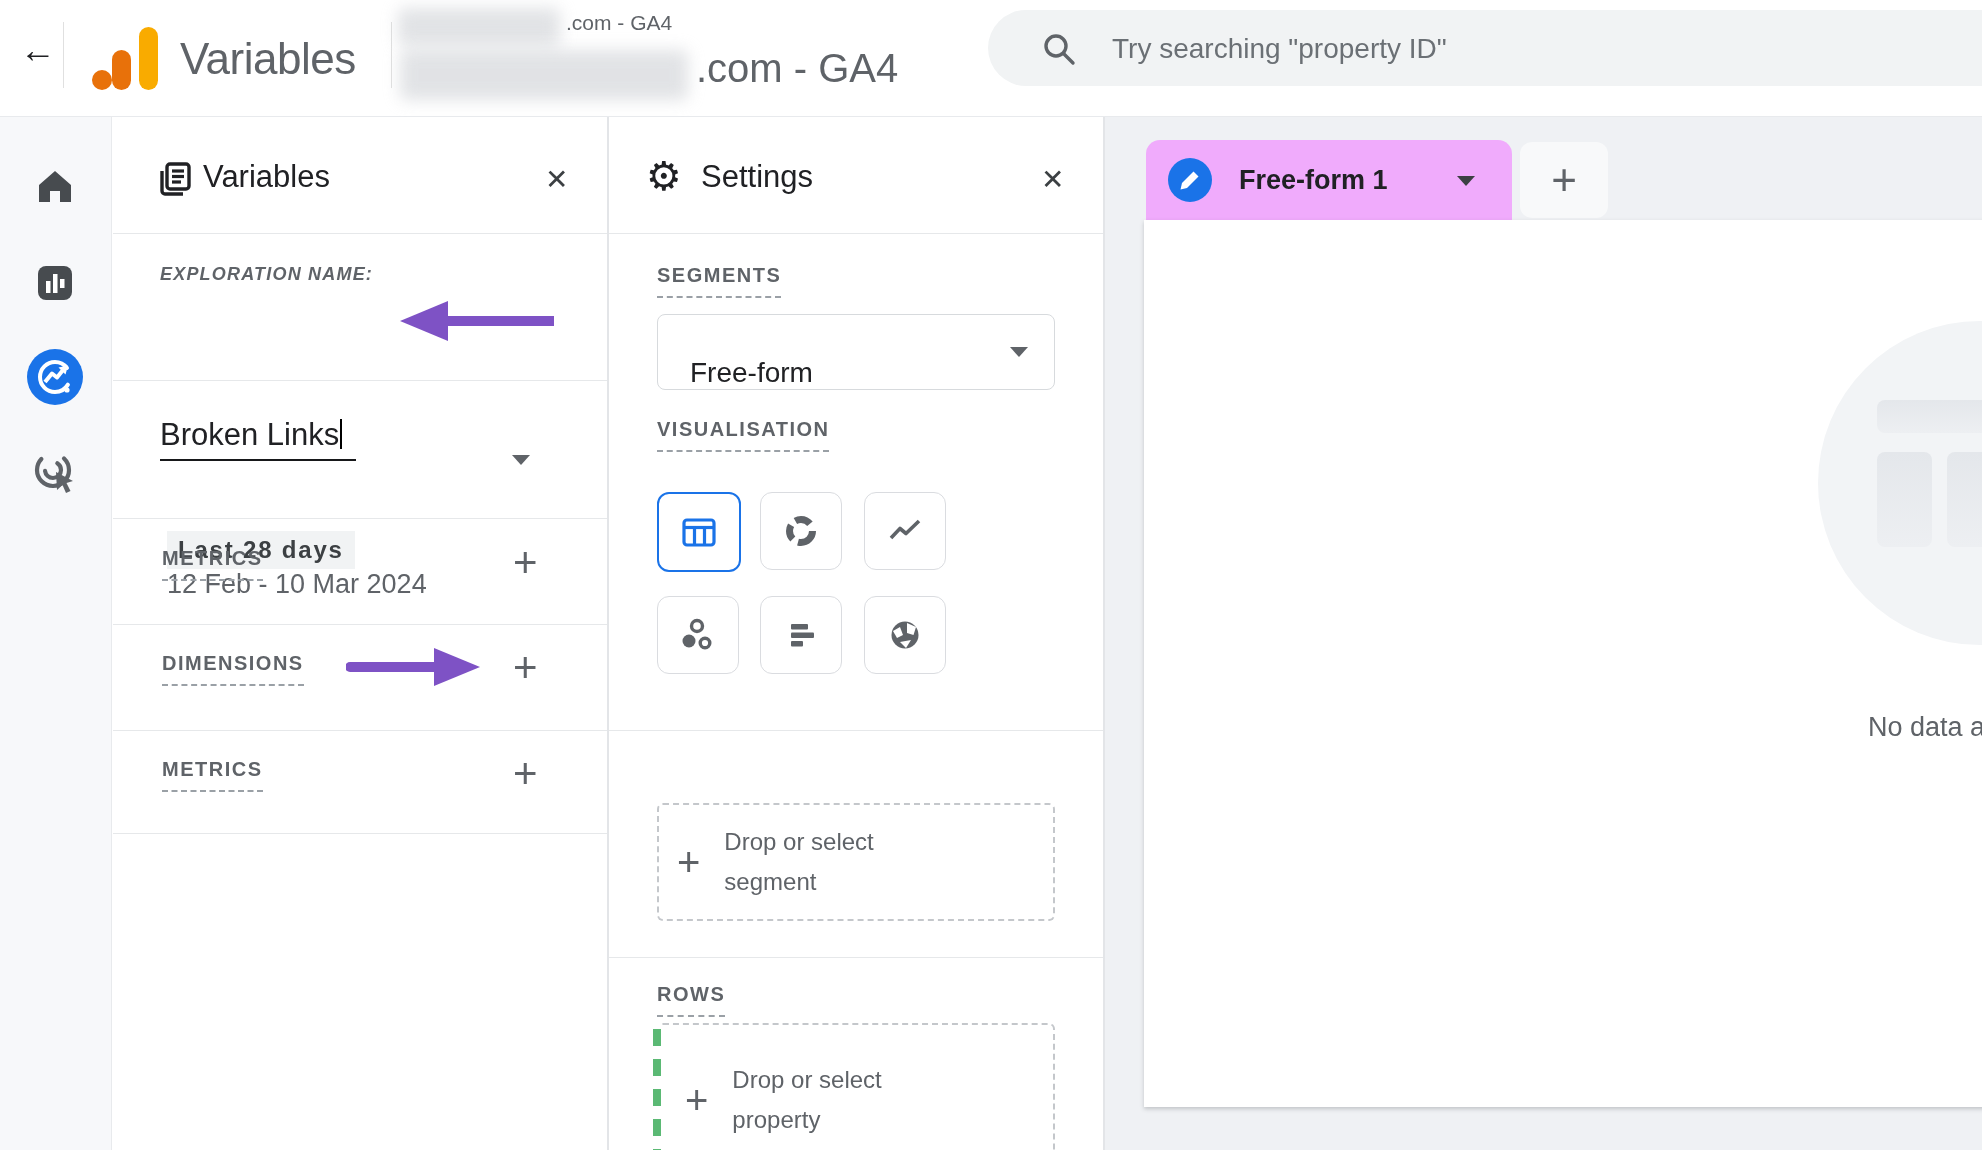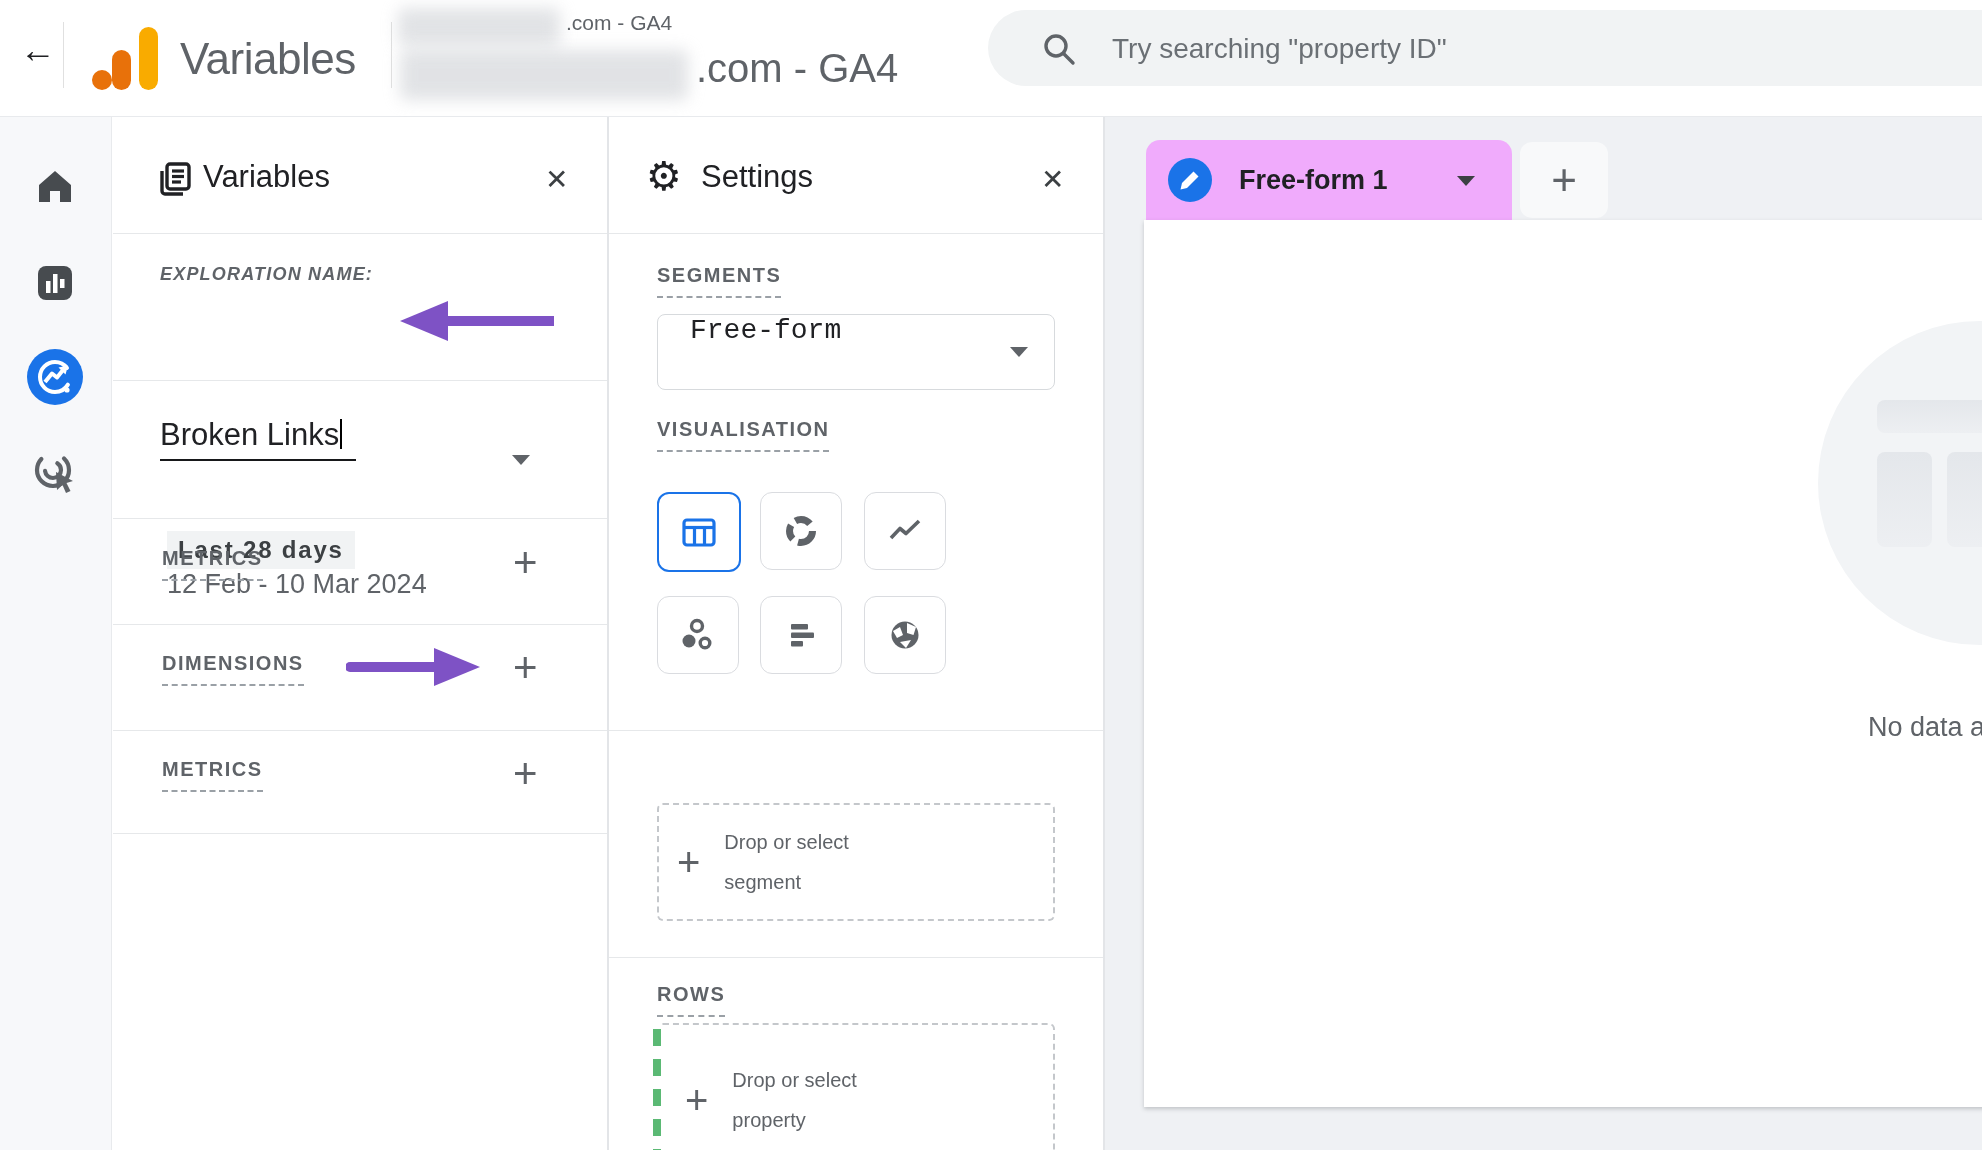--- a/index.html
+++ b/index.html
@@ -46,30 +46,30 @@
   .name-text{font-size:31px;color:#202124;}
   .cursor-bar{display:inline-block;width:2px;height:30px;background:#000;vertical-align:-4px;margin-left:1px;}
 
   .date-chip{left:54px;top:414px;background:#f1f3f4;padding:5px 11px;font-size:24px;font-weight:bold;
              letter-spacing:1.8px;color:#3c4043;}
   .date-range{left:54px;top:452px;font-size:27px;color:#5f6368;}
   .caret{width:0;height:0;border-left:9px solid transparent;border-right:9px solid transparent;
          border-top:10px solid #5f6368;}
 
   .select-box{left:48px;top:197px;width:396px;height:74px;border:1px solid #d7dadd;border-radius:8px;
-              display:flex;align-items:flex-start;cursor:pointer;font-family:Liberation Mono, monospace;}
+              display:flex;align-items:flex-end;cursor:pointer;}
   .select-text{margin-left:32px;font-size:28px;color:#202124;}
 
   .viz-btn{width:80px;height:76px;border:1px solid #dadce0;border-radius:12px;background:#fff;
            display:flex;align-items:center;justify-content:center;cursor:pointer;}
   .viz-btn.sel{border:2px solid #1a73e8;}
 
   .dropzone{width:394px;border:2px dashed #c4c7cb;border-radius:6px;display:flex;align-items:center;cursor:pointer;}
   .dz-plus{font-size:40px;color:#5f6368;margin:0 24px 0 18px;font-weight:normal;}
-  .dz-text{font-size:20px;color:#5f6368;line-height:40px;}
+  .dz-text{font-size:24px;color:#5f6368;line-height:40px;}
   .green-strip{left:-6px;top:4px;width:8px;height:140px;
      background:repeating-linear-gradient(180deg,#5bb974 0 17px,transparent 17px 30px);}
 
   
   #canvas-bg{left:1105px;top:117px;width:877px;height:1033px;background:#eff1f4;}
   .tab{left:41px;top:23px;width:366px;height:80px;background:#f0abfc;border-radius:14px 14px 0 0;
        display:flex;align-items:center;cursor:pointer;}
   .tab-pencil{width:44px;height:44px;border-radius:50%;background:#1a73e8;margin-left:22px;
               display:flex;align-items:center;justify-content:center;}
   .tab-label{margin-left:27px;font-size:27px;font-weight:bold;color:#202124;}

